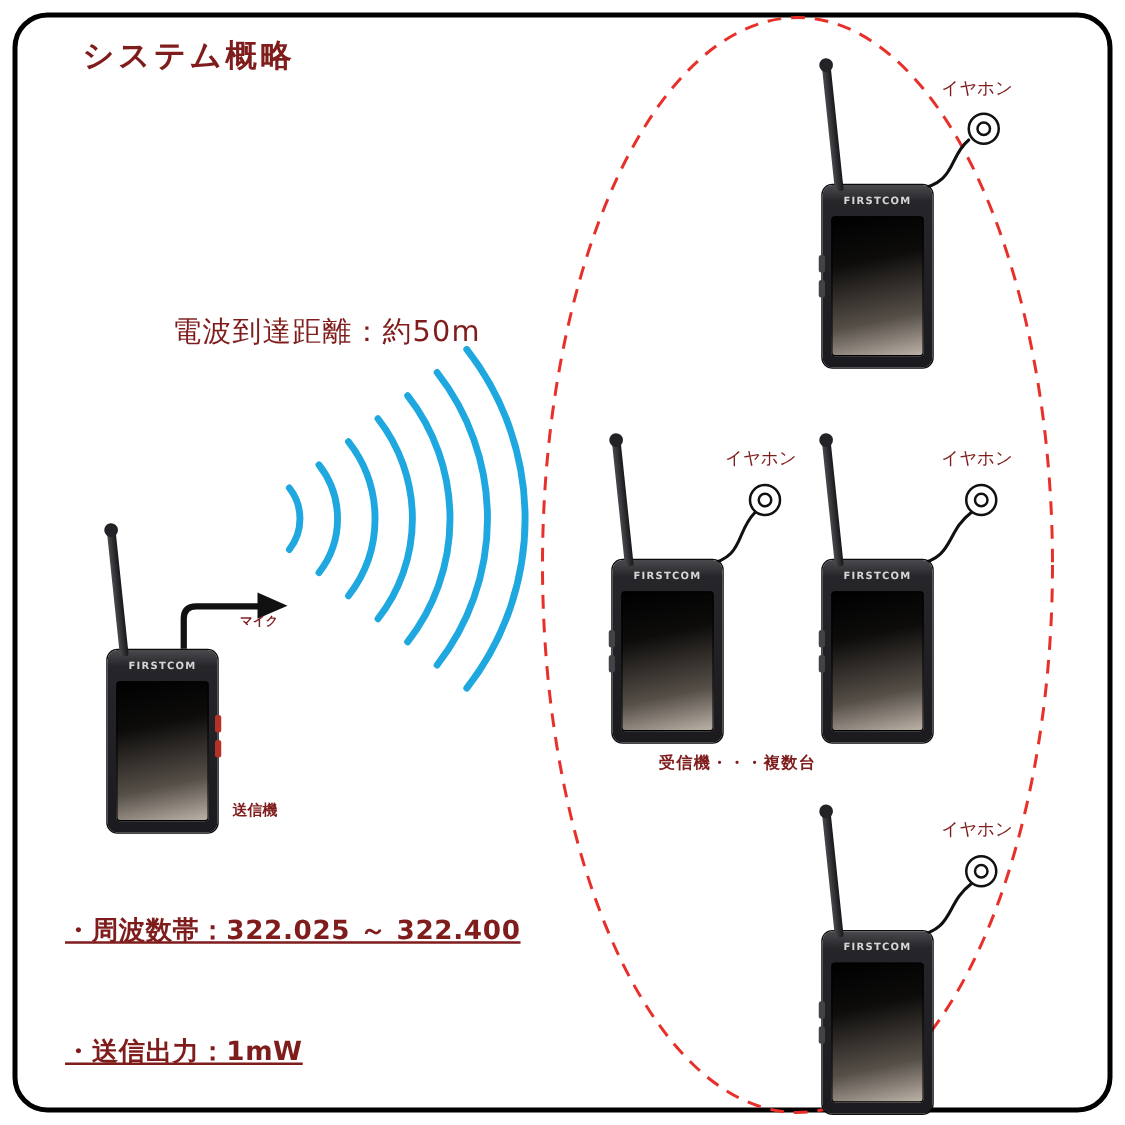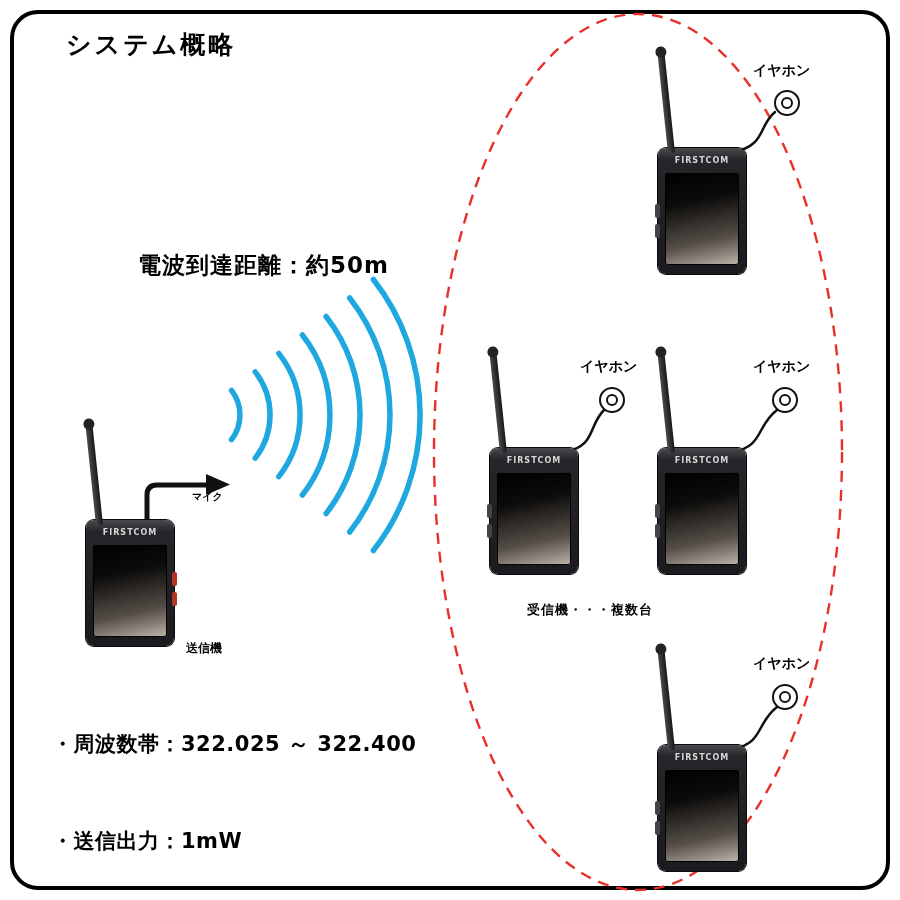--- a/index.html
+++ b/index.html
@@ -8,21 +8,21 @@
     position:relative; width:900px; height:900px; background:#fff; overflow:hidden;
     font-family:"DejaVu Sans", sans-serif; color:#111;
   }
   .frame {
     position:absolute; inset:10px; border:4px solid #000; border-radius:28px;
   }
   .overlay { position:absolute; left:0; top:0; }
 
   
   .device {
-    position:absolute; width:88px; height:126px; border-radius:8px;
+    position:absolute; width:88px; height:146px; border-radius:8px;
     background:linear-gradient(180deg,#4a4a4e 0%, #26262a 9%, #1b1b1f 100%);
     box-shadow:0 0 0 1px #0a0a0a;
   }
   .device .antenna {
     position:absolute; left:10px; top:-97px; width:7px; height:102px;
     background:linear-gradient(90deg,#4a4a4e,#17171a);
     border-radius:4px 4px 2px 2px;
     transform:rotate(-6deg); transform-origin:50% 100%;
   }
   .device .antenna::before {
@@ -46,28 +46,28 @@
   .device.tx .side-btn { background:#b53228; }
   .device.tx .side-btn.b1 { right:-3px; top:52px; }
   .device.tx .side-btn.b2 { right:-3px; top:72px; }
 
   
   .earphone { position:absolute; width:26px; height:26px; }
   .earphone .outer { position:absolute; inset:0; border-radius:50%; border:2.5px solid #111; background:#fff; }
   .earphone .inner { position:absolute; left:7px; top:7px; width:12px; height:12px; border-radius:50%; border:2.5px solid #111; background:#fff; }
 
   
-  .jp { position:absolute; color:#000000; white-space:nowrap; }
+  .jp { position:absolute; color:#7f1d1d; white-space:nowrap; }
   .title    { left:66px;  top:28px;  font-size:25px; font-weight:bold; letter-spacing:3px; }
-  .range    { left:138px; top:250px; font-size:23px; font-weight:bold; letter-spacing:1px;text-align:right; }
+  .range    { left:138px; top:250px; font-size:23px; font-weight:normal; letter-spacing:1px;text-align:right; }
   .mic      { left:192px; top:490px; font-size:10px; font-weight:bold; }
   .tx-label { left:186px; top:640px; font-size:12px; font-weight:bold; }
   .rx-label { left:527px; top:601px; font-size:13px; font-weight:bold; letter-spacing:1px; }
-  .ear-label{ font-size:14px; font-weight:bold; }
-  .spec     { font-size:21px; font-weight:600; letter-spacing:0.5px; }
+  .ear-label{ font-size:14px; font-weight:normal; }
+  .spec     { font-size:21px; font-weight:600; letter-spacing:0.5px;text-decoration:underline; }
 </style>
 </head>
 <body>
 
 <div class="canvas">
 
   <div class="frame"></div>
 
   <svg class="overlay" width="900" height="900" viewBox="0 0 900 900">
 

